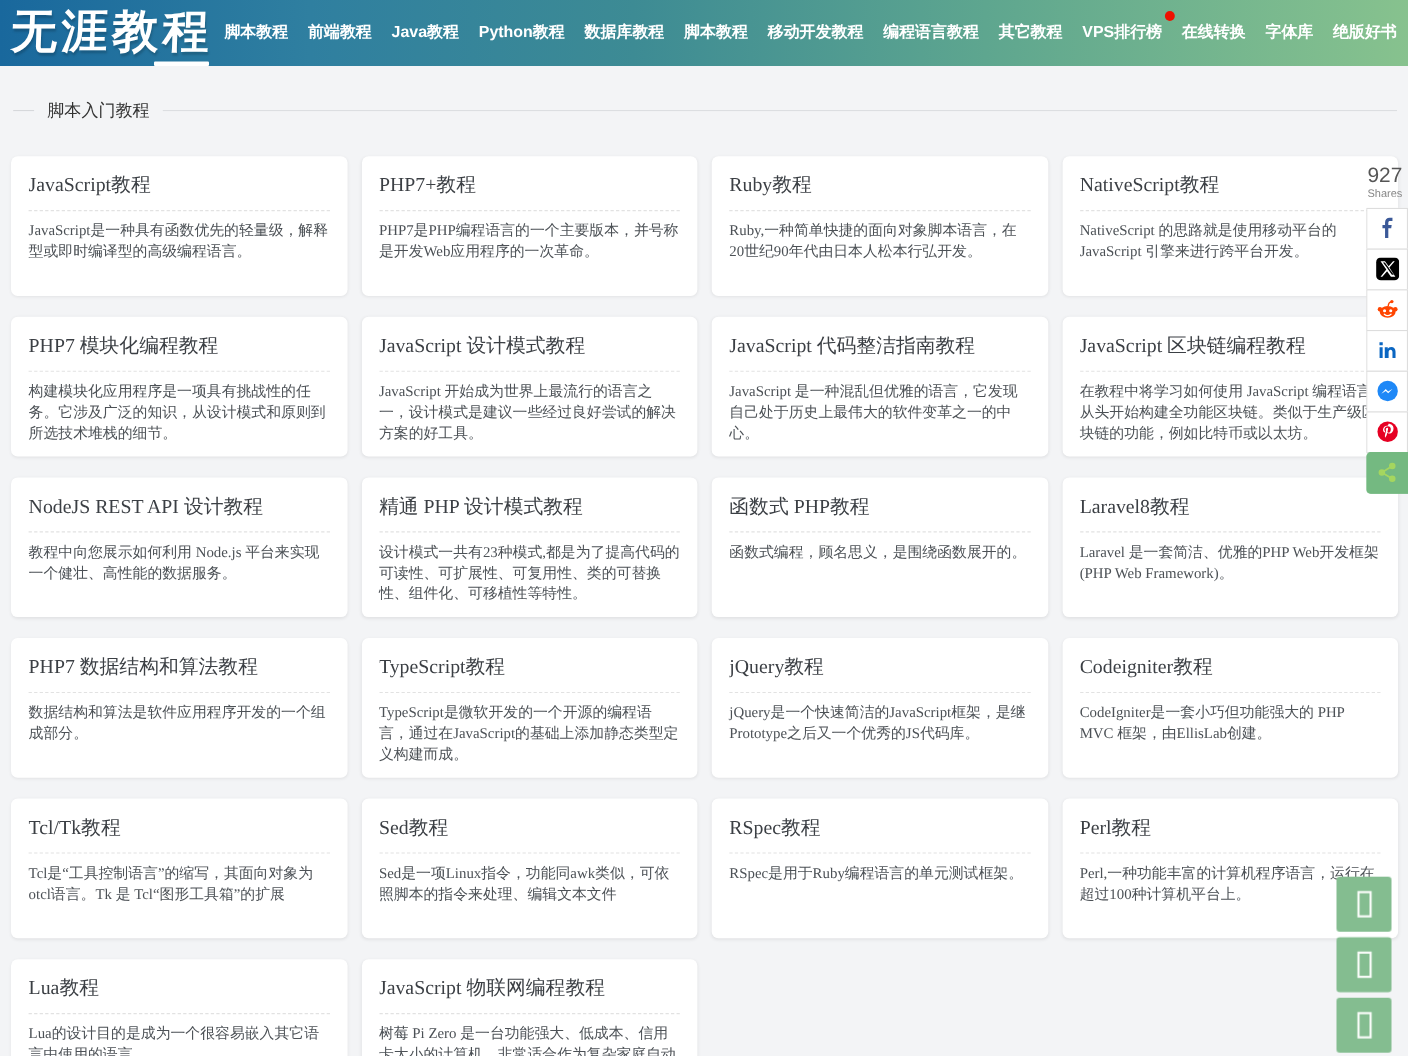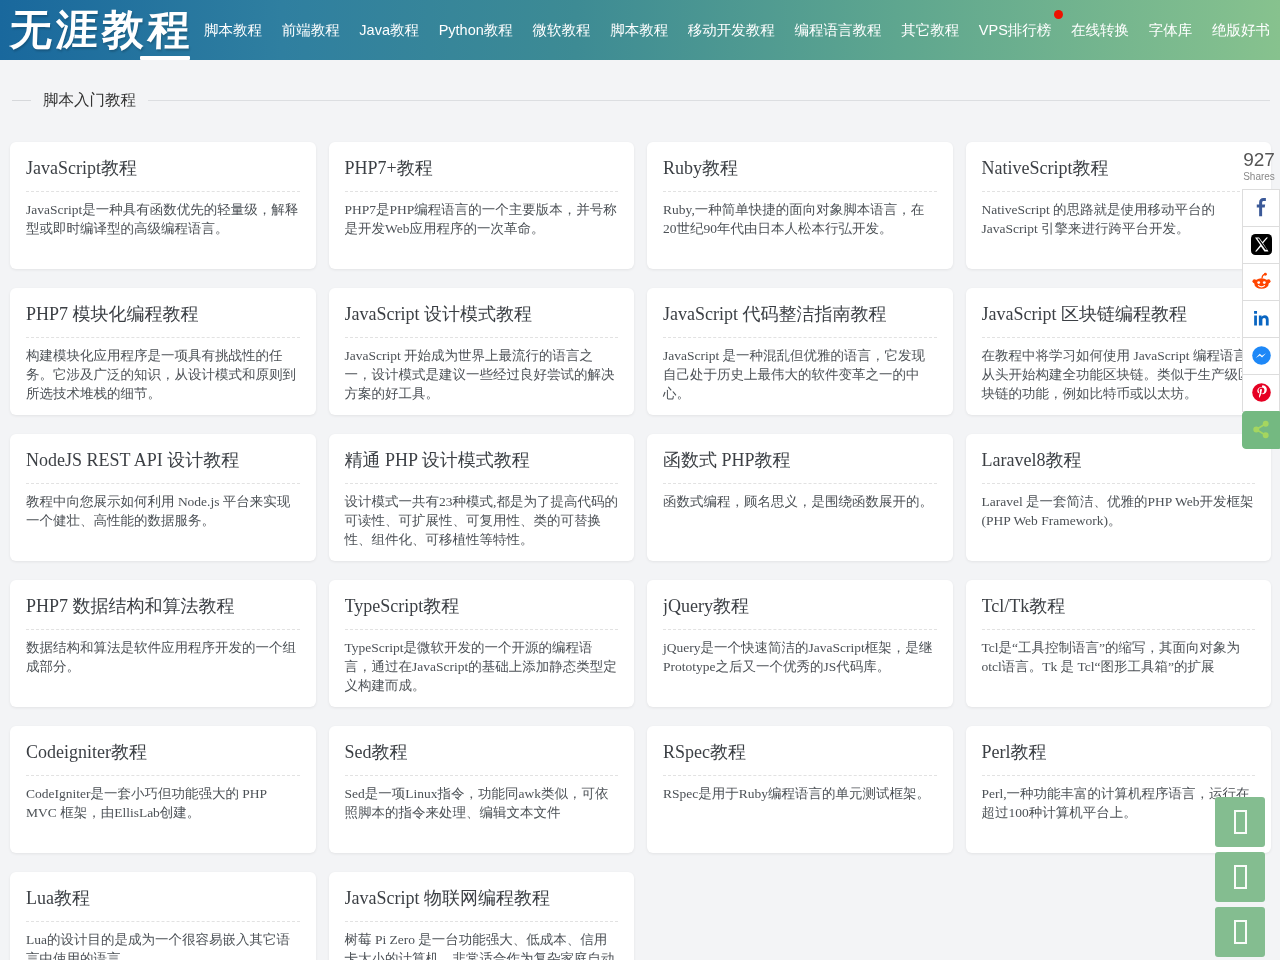--- a/index.html
+++ b/index.html
@@ -24,21 +24,21 @@
     text-shadow:1px 2px 2px rgba(0,0,0,.18);
     transform:skewX(-2deg);
     cursor:pointer;
   }
   .logo-underline {
     position:absolute; left:140px; top:56px; width:50px; height:4px;
     background:#fff; border-radius:1px;
   }
   nav.menu {
     flex:1; display:flex; justify-content:space-between; align-items:center;
-    padding:0 10px 0 6px; height:100%;
+    padding:0 10px 0 6px; height:100%;font-weight:bold;
   }
   .nav-item {
     color:#fff; font-size:14.5px; text-decoration:none; position:relative;
     line-height:60px; white-space:nowrap; cursor:pointer;
   }
   .nav-dot {
     position:absolute; top:10px; right:-12px; width:9px; height:9px;
     border-radius:50%; background:#ee1100; display:none;
   }
   .nav-item.has-dot .nav-dot { display:block; }
@@ -111,21 +111,21 @@
   <div class="logo-underline"></div>
   <nav class="menu" id="menu">
   <a class="nav-item"><span class="nav-label">脚本教程</span></a>
 
   <a class="nav-item"><span class="nav-label">前端教程</span></a>
 
   <a class="nav-item"><span class="nav-label">Java教程</span></a>
 
   <a class="nav-item"><span class="nav-label">Python教程</span></a>
 
-  <a class="nav-item"><span class="nav-label">微软教程</span></a>
+  <a class="nav-item"><span class="nav-label">数据库教程</span></a>
 
   <a class="nav-item"><span class="nav-label">脚本教程</span></a>
 
   <a class="nav-item"><span class="nav-label">移动开发教程</span></a>
 
   <a class="nav-item"><span class="nav-label">编程语言教程</span></a>
 
   <a class="nav-item"><span class="nav-label">其它教程</span></a>
 
   <a class="nav-item has-dot"><span class="nav-label">VPS排行榜</span><span class="nav-dot"></span></a>
@@ -231,29 +231,29 @@
     <p class="card-desc">TypeScript是微软开发的一个开源的编程语言，通过在JavaScript的基础上添加静态类型定义构建而成。</p>
   </a>
 
   <a class="card">
     <h3 class="card-title">jQuery教程</h3>
     <div class="card-divider"></div>
     <p class="card-desc">jQuery是一个快速简洁的JavaScript框架，是继Prototype之后又一个优秀的JS代码库。</p>
   </a>
 
   <a class="card">
+    <h3 class="card-title">Codeigniter教程</h3>
+    <div class="card-divider"></div>
+    <p class="card-desc">CodeIgniter是一套小巧但功能强大的 PHP MVC 框架，由EllisLab创建。</p>
+  </a>
+
+  <a class="card">
     <h3 class="card-title">Tcl/Tk教程</h3>
     <div class="card-divider"></div>
     <p class="card-desc">Tcl是“工具控制语言”的缩写，其面向对象为otcl语言。Tk 是 Tcl“图形工具箱”的扩展</p>
-  </a>
-
-  <a class="card">
-    <h3 class="card-title">Codeigniter教程</h3>
-    <div class="card-divider"></div>
-    <p class="card-desc">CodeIgniter是一套小巧但功能强大的 PHP MVC 框架，由EllisLab创建。</p>
   </a>
 
   <a class="card">
     <h3 class="card-title">Sed教程</h3>
     <div class="card-divider"></div>
     <p class="card-desc">Sed是一项Linux指令，功能同awk类似，可依照脚本的指令来处理、编辑文本文件</p>
   </a>
 
   <a class="card">
     <h3 class="card-title">RSpec教程</h3>

